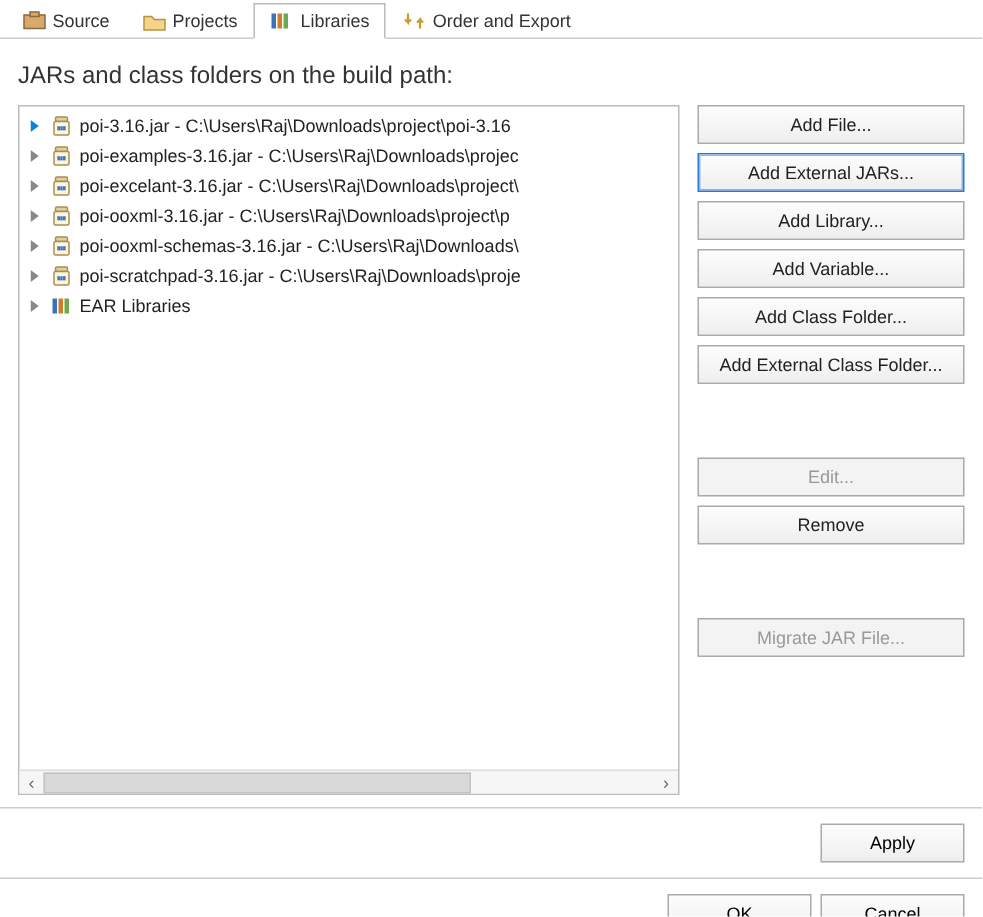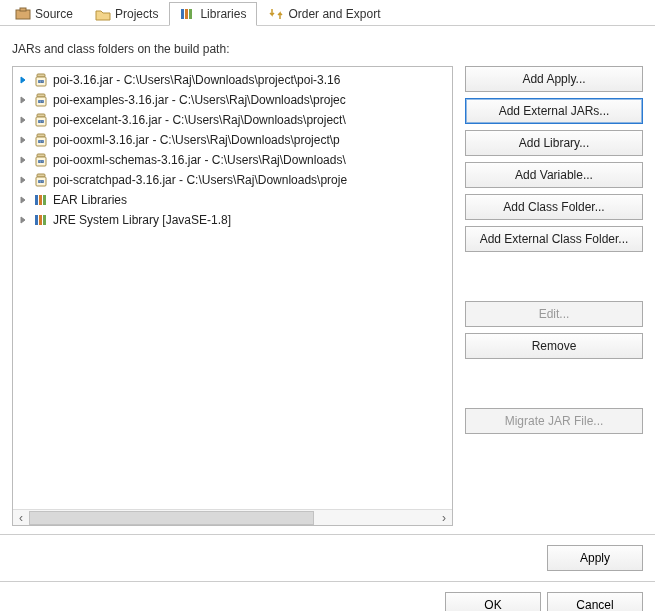--- a/index.html
+++ b/index.html
@@ -36,21 +36,21 @@
     margin-bottom: -1px;
     background: #fff;
   }
   .tab .ticon { width: 16px; height: 14px; display:inline-block; }
   .content {
     padding: 10px 12px 8px 12px;
   }
   .instr {
     margin: 6px 0 10px 0;
     color: #333;
-    font-size: 12px;
+    font-size: 16px;
   }
   .body-row {
     display: flex;
     gap: 12px;
   }
   .tree-wrap {
     flex: 1;
     border: 1px solid #bbb;
     height: 460px;
     display: flex;
@@ -296,47 +296,32 @@
             </span>
             <span class="lib-icon">
               <svg viewBox="0 0 16 16">
                 <rect x="2" y="3" width="3" height="10" fill="#3a73b8"></rect>
                 <rect x="6" y="3" width="3" height="10" fill="#d27b2c"></rect>
                 <rect x="10" y="3" width="3" height="10" fill="#6fa84f"></rect>
               </svg>
             </span>
             <span>EAR Libraries</span>
           </div>
-          <div class="tree-item">
-            <span class="arrow">
-              <svg viewBox="0 0 8 8">
-                <path d="M2 1 L6 4 L2 7 Z" fill="#888" stroke="#888"></path>
-              </svg>
-            </span>
-            <span class="lib-icon">
-              <svg viewBox="0 0 16 16">
-                <rect x="2" y="3" width="3" height="10" fill="#3a73b8"></rect>
-                <rect x="6" y="3" width="3" height="10" fill="#d27b2c"></rect>
-                <rect x="10" y="3" width="3" height="10" fill="#6fa84f"></rect>
-              </svg>
-            </span>
-            <span>JRE System Library [JavaSE-1.8]</span>
-          </div>
         </div>
       <div class="scroll">
         <div class="sbtn">‹</div>
         <div class="track">
             <div class="thumb"></div>
           </div>
         <div class="sbtn">›</div>
       </div>
     </div>
 
     <div class="side-buttons" id="sidebtns">
-        <button class="btn">Add Apply...</button>
+        <button class="btn">Add File...</button>
         <button class="btn hl">Add External JARs...</button>
         <button class="btn">Add Library...</button>
         <button class="btn">Add Variable...</button>
         <button class="btn">Add Class Folder...</button>
         <button class="btn">Add External Class Folder...</button>
         <div class="gap"></div>
         <button class="btn disabled">Edit...</button>
         <button class="btn">Remove</button>
         <div class="gap"></div>
         <button class="btn disabled">Migrate JAR File...</button>

